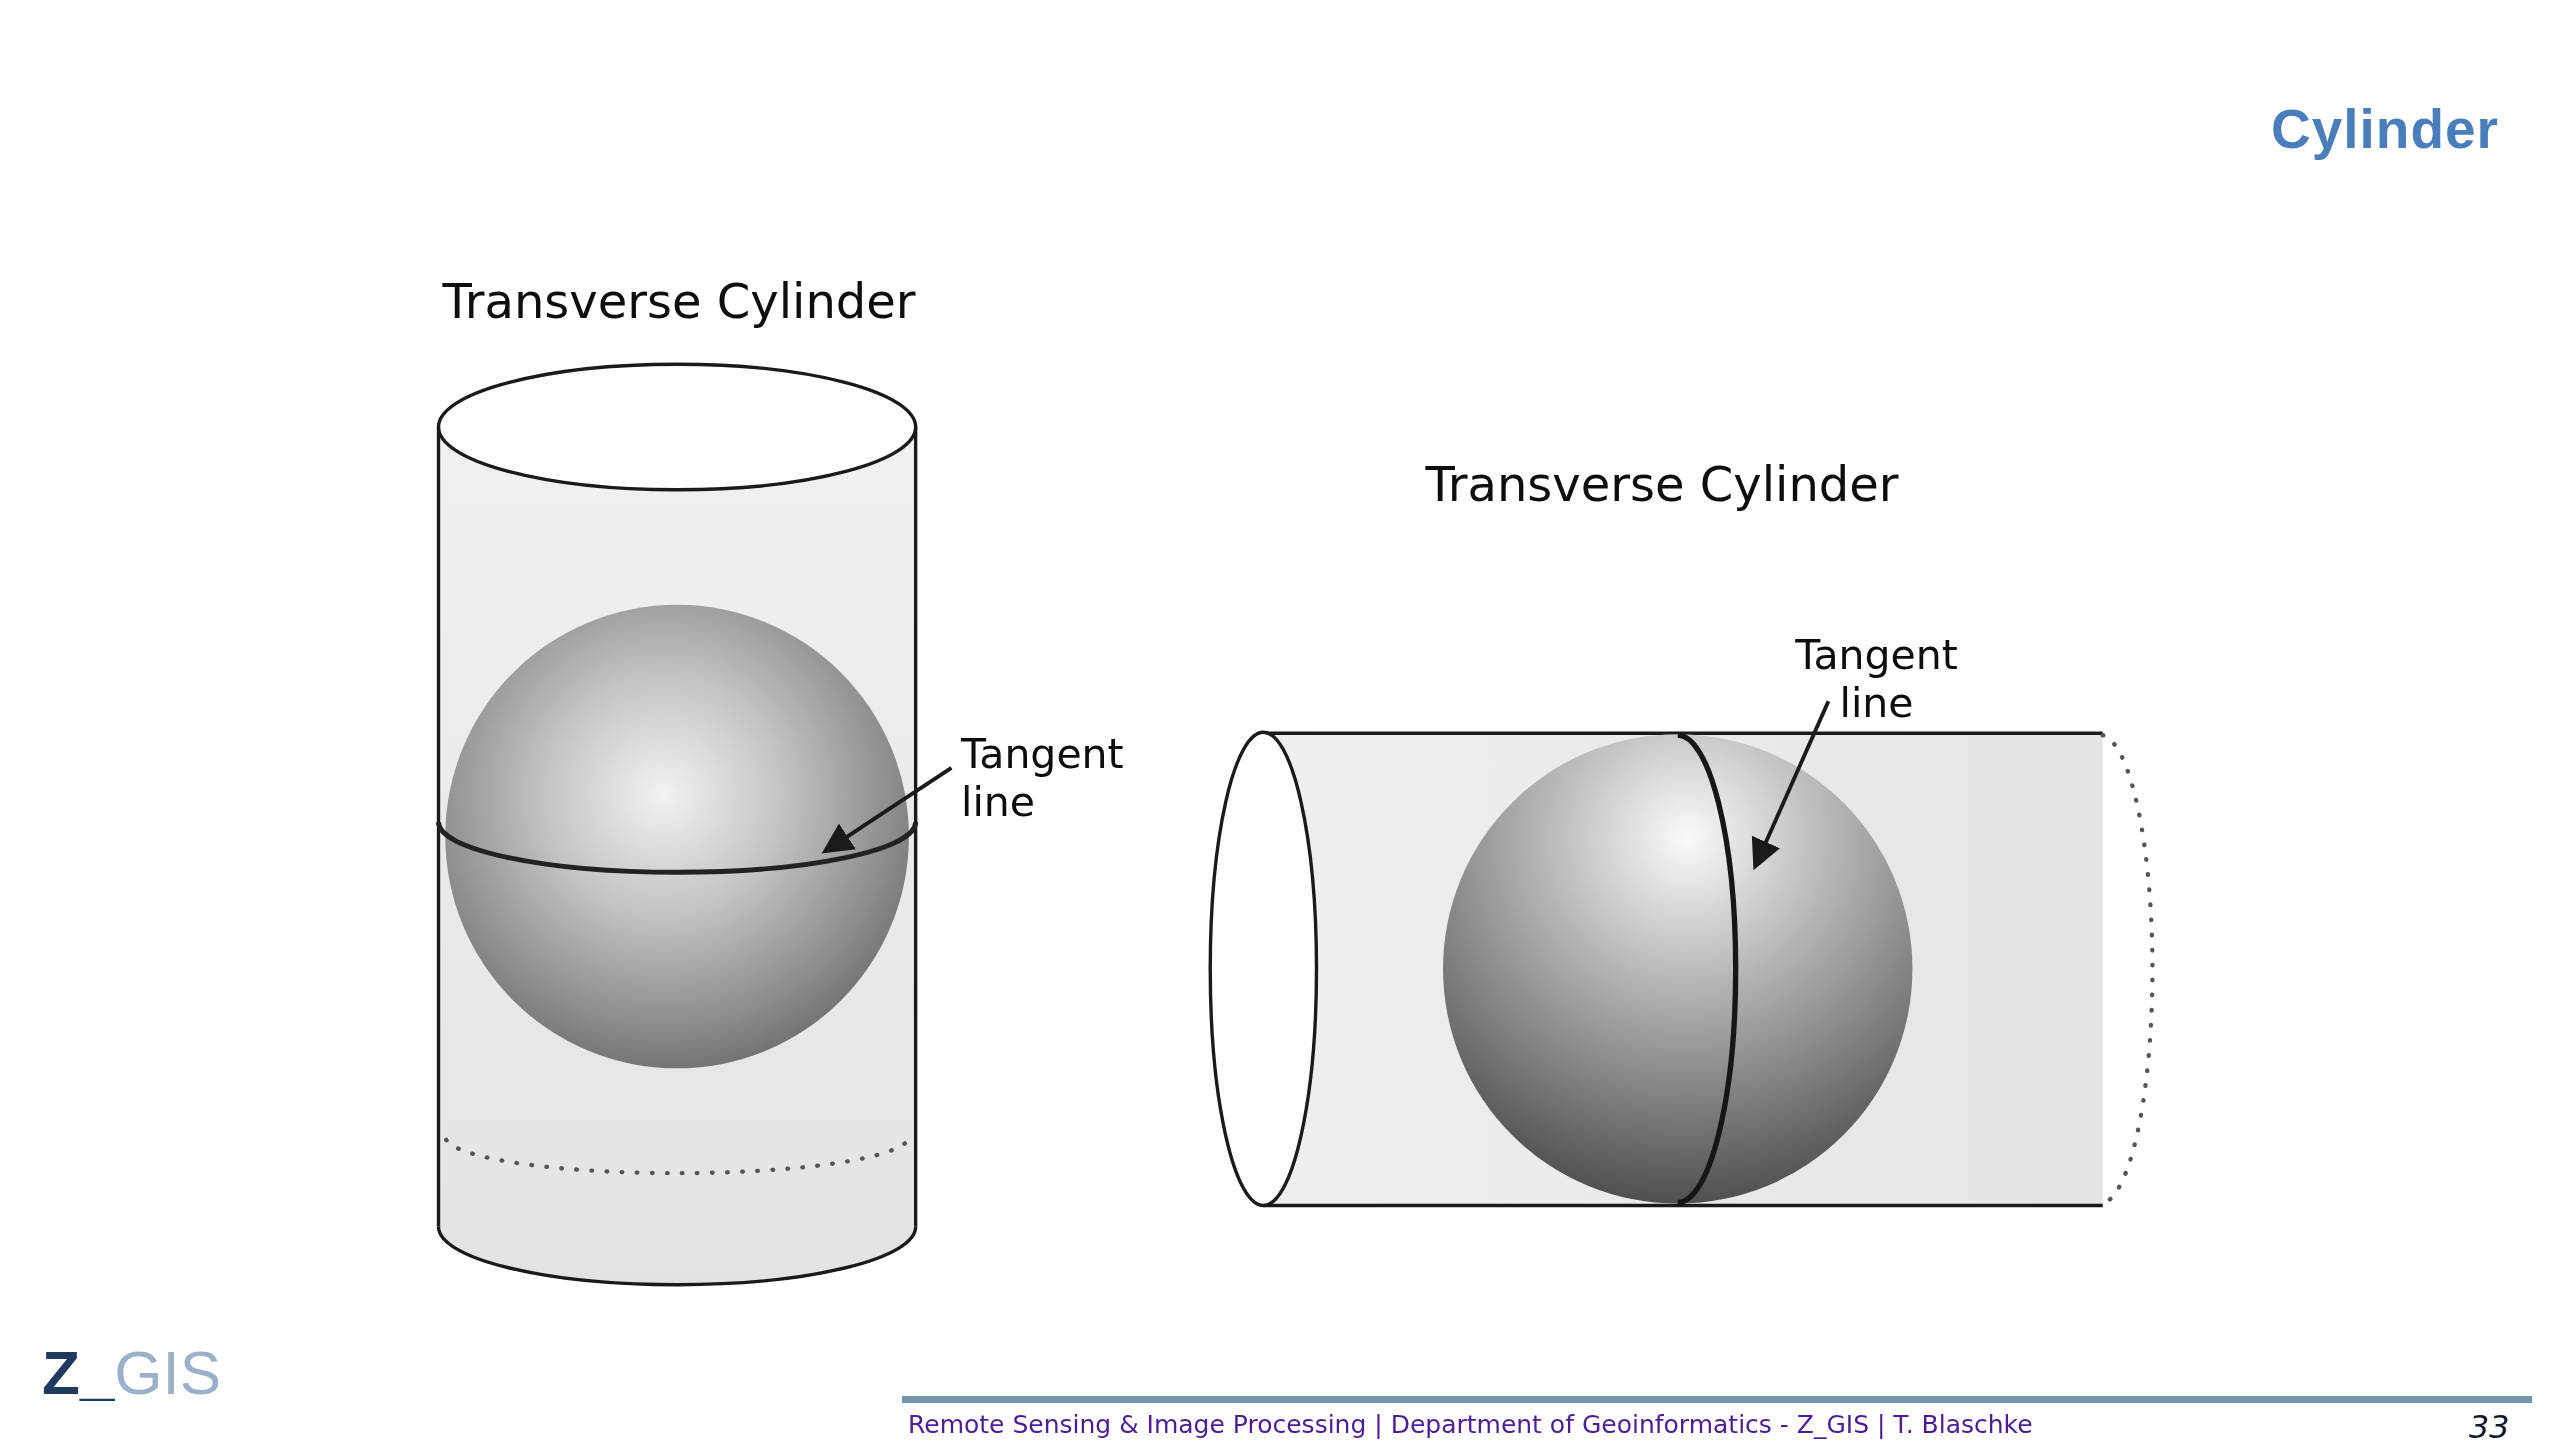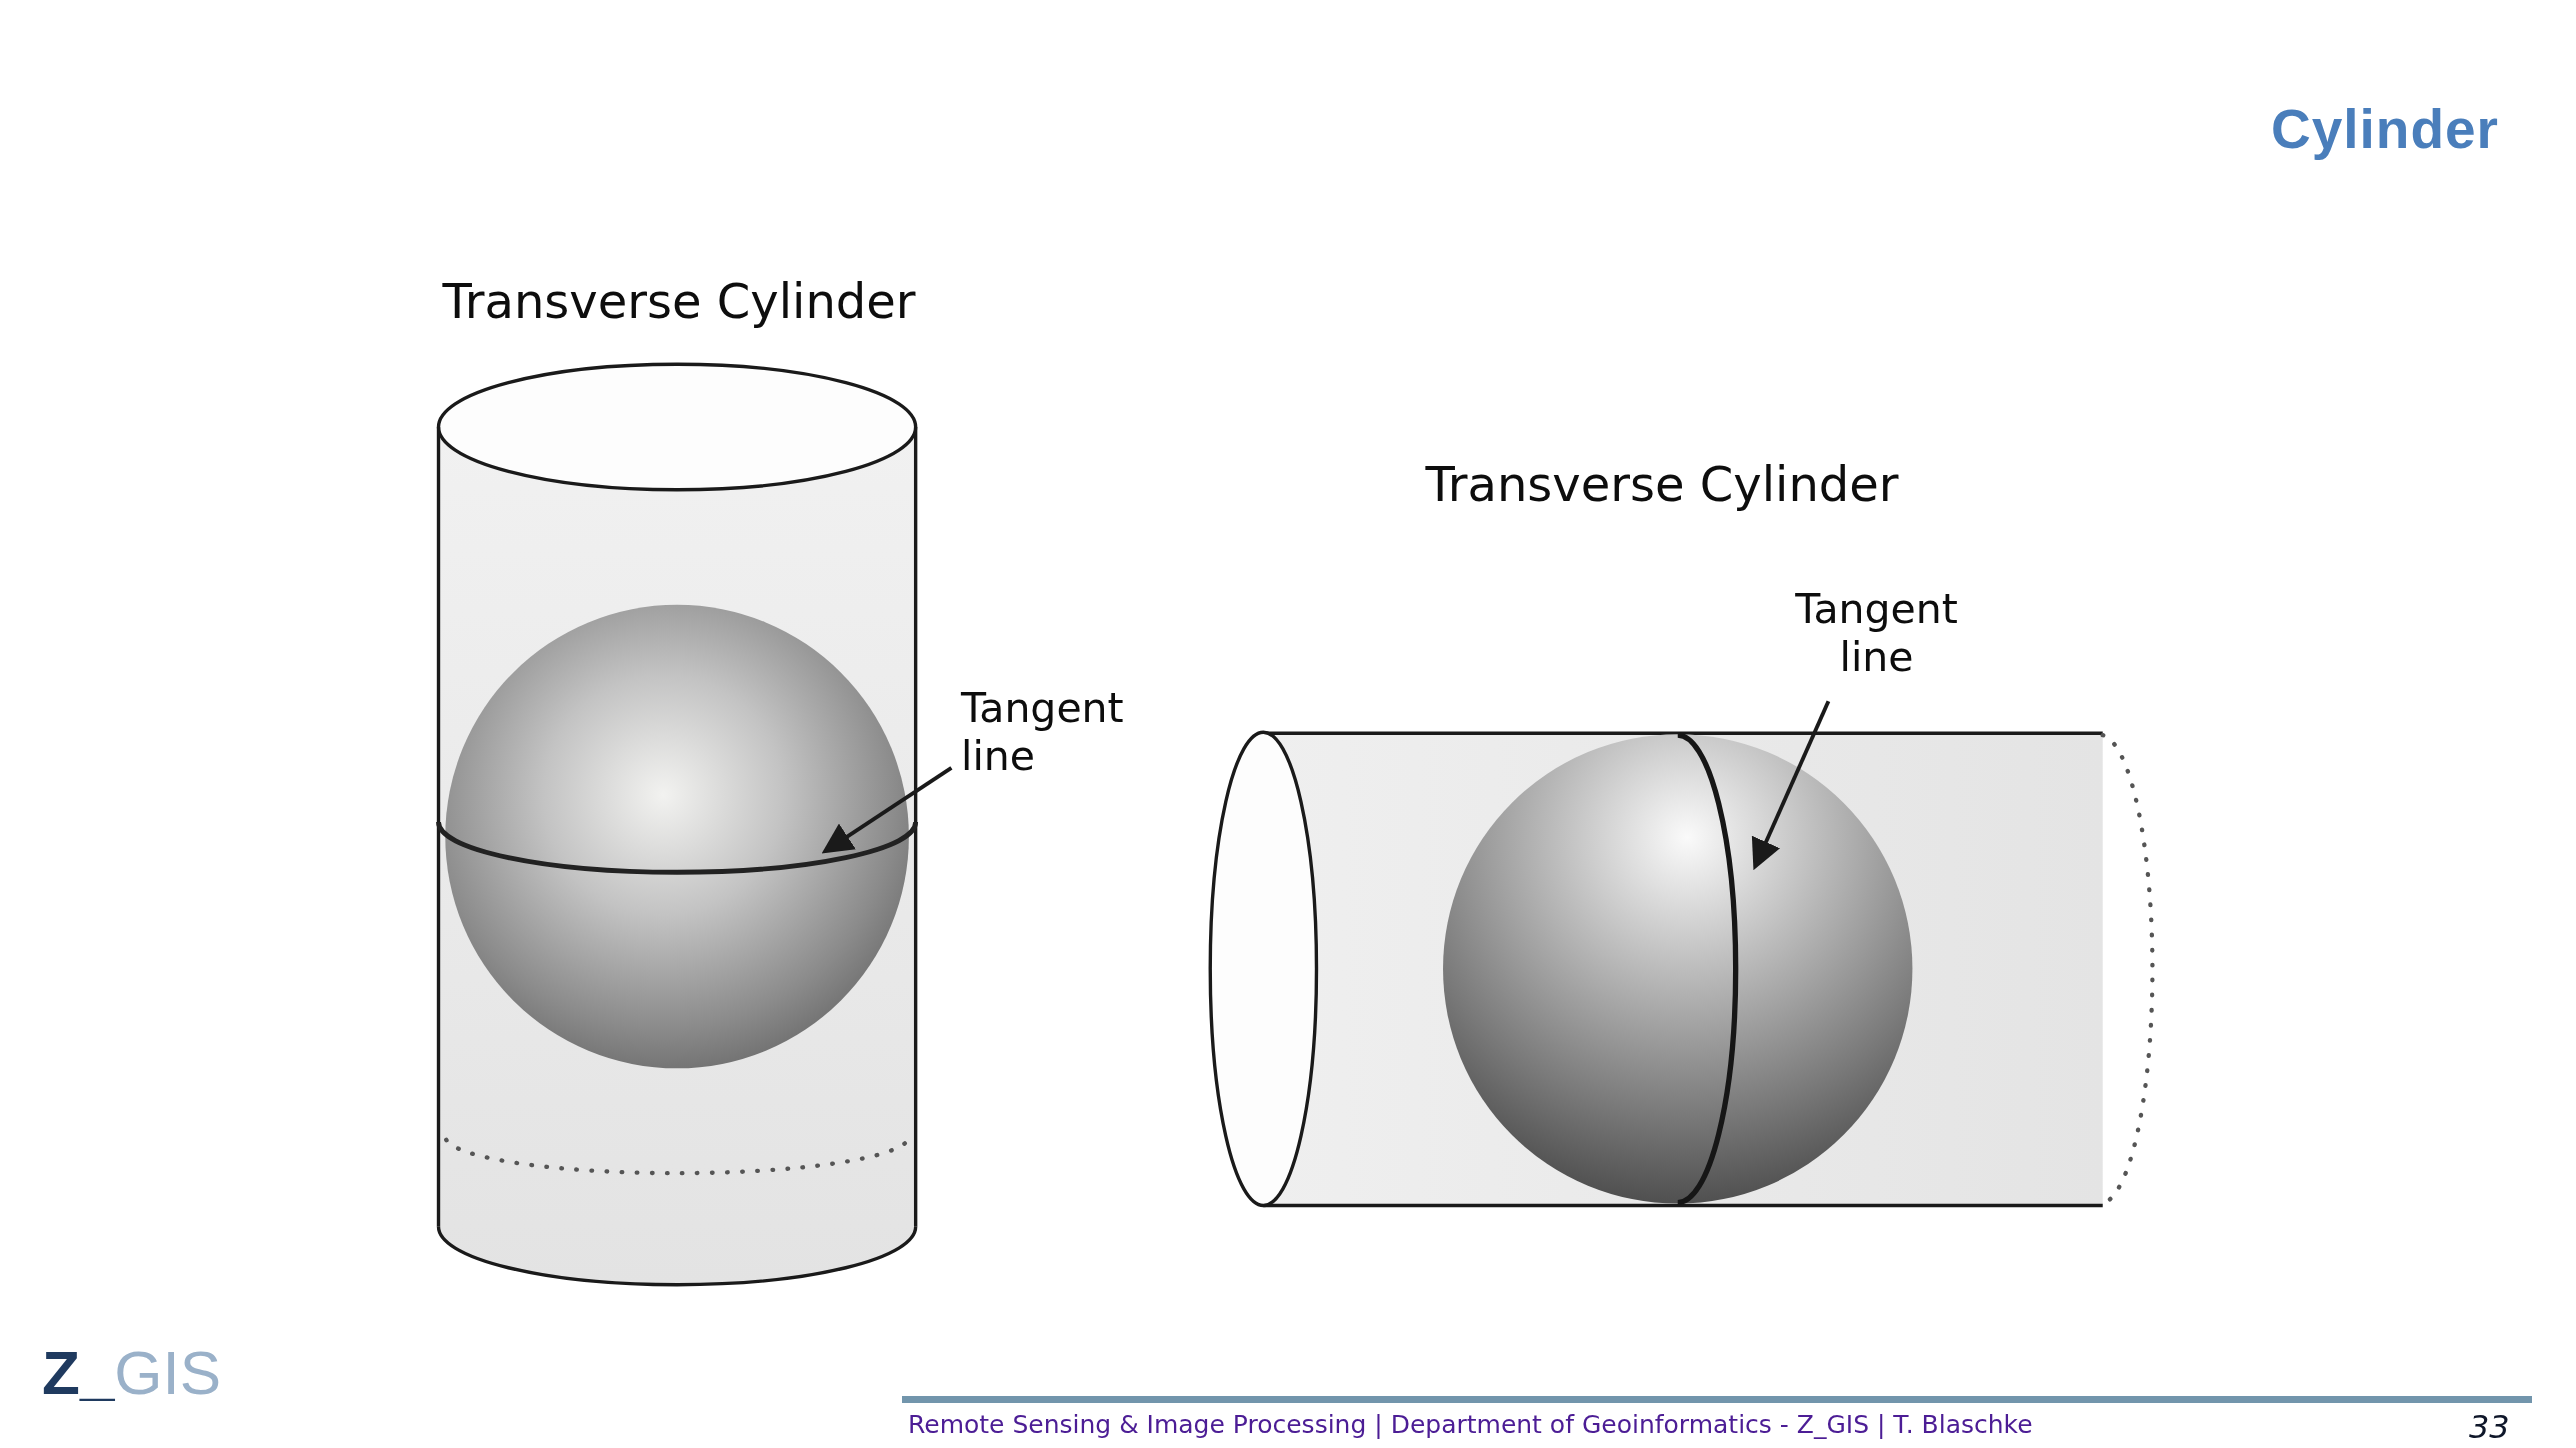--- a/index.html
+++ b/index.html
@@ -32,20 +32,21 @@
     color: #0d0d0d;
     text-align: center;
   }
   .eq-title { left: 406px; top: 273px; width: 546px; }
   .tr-title { left: 1372px; top: 456px; width: 580px; }
 
   .tangent-label {
     font-size: 41px;
     line-height: 1.18;
     color: #0d0d0d;
+    margin-top: 46px;
   }
   .eq-tangent { left: 961px; top: 684px; text-align: left; }
   .tr-tangent { left: 1775px; top: 585px; width: 203px; text-align: center; }
 
   .footer-rule {
     left: 902px;
     top: 1396px;
     width: 1630px;
     height: 6.8px;
     background: var(--rule, #7295AC);

